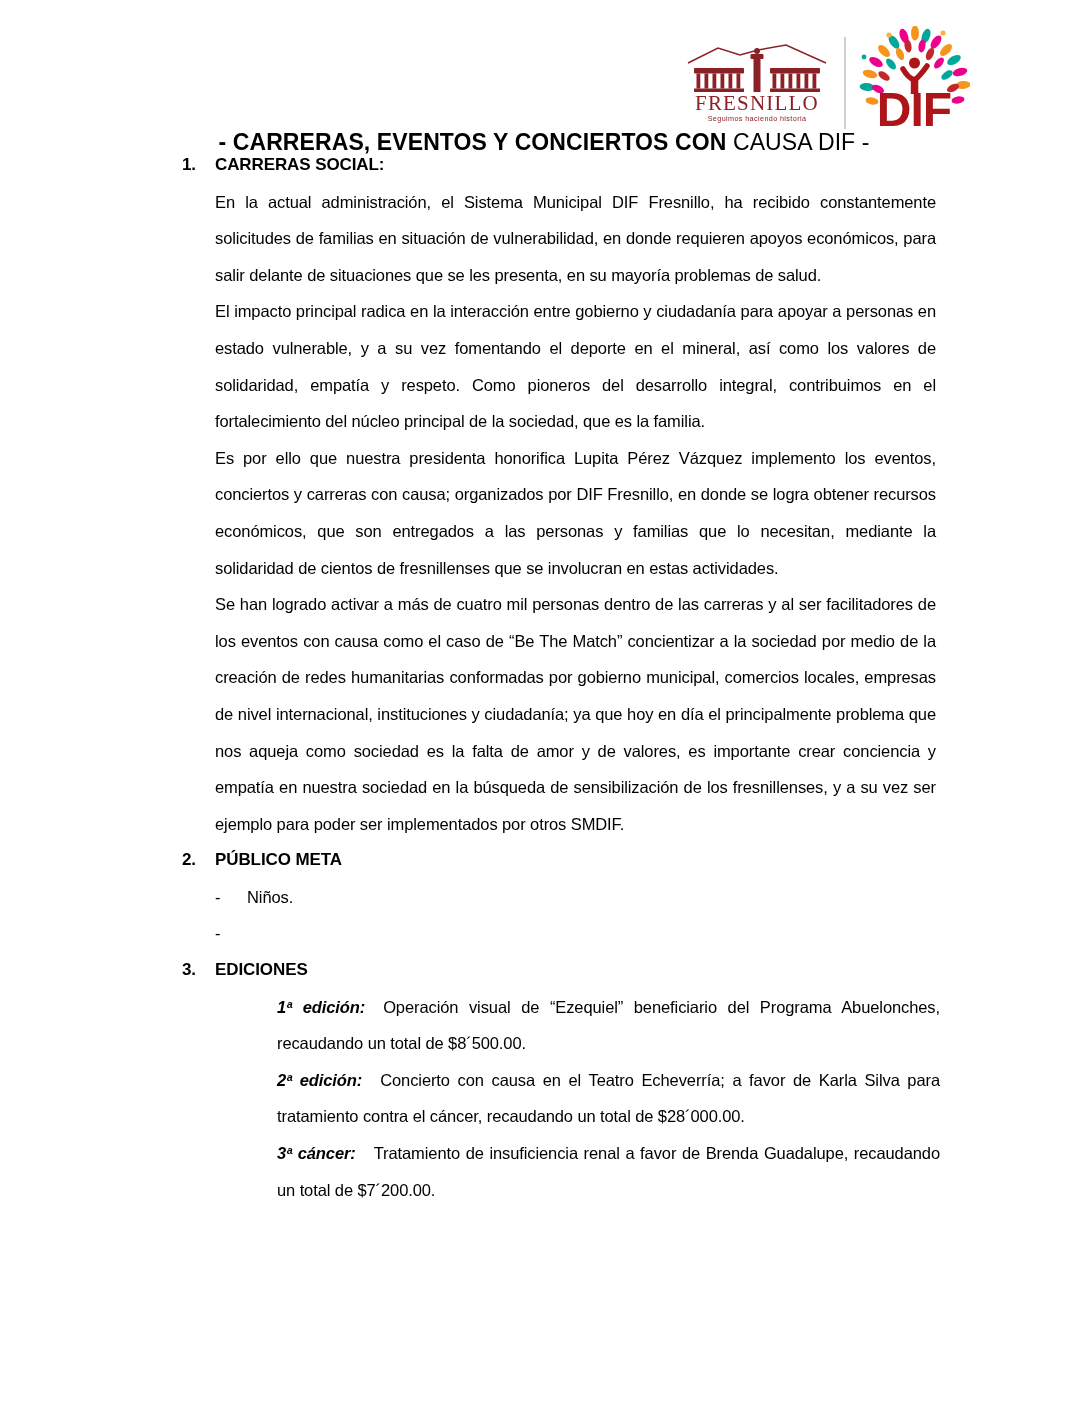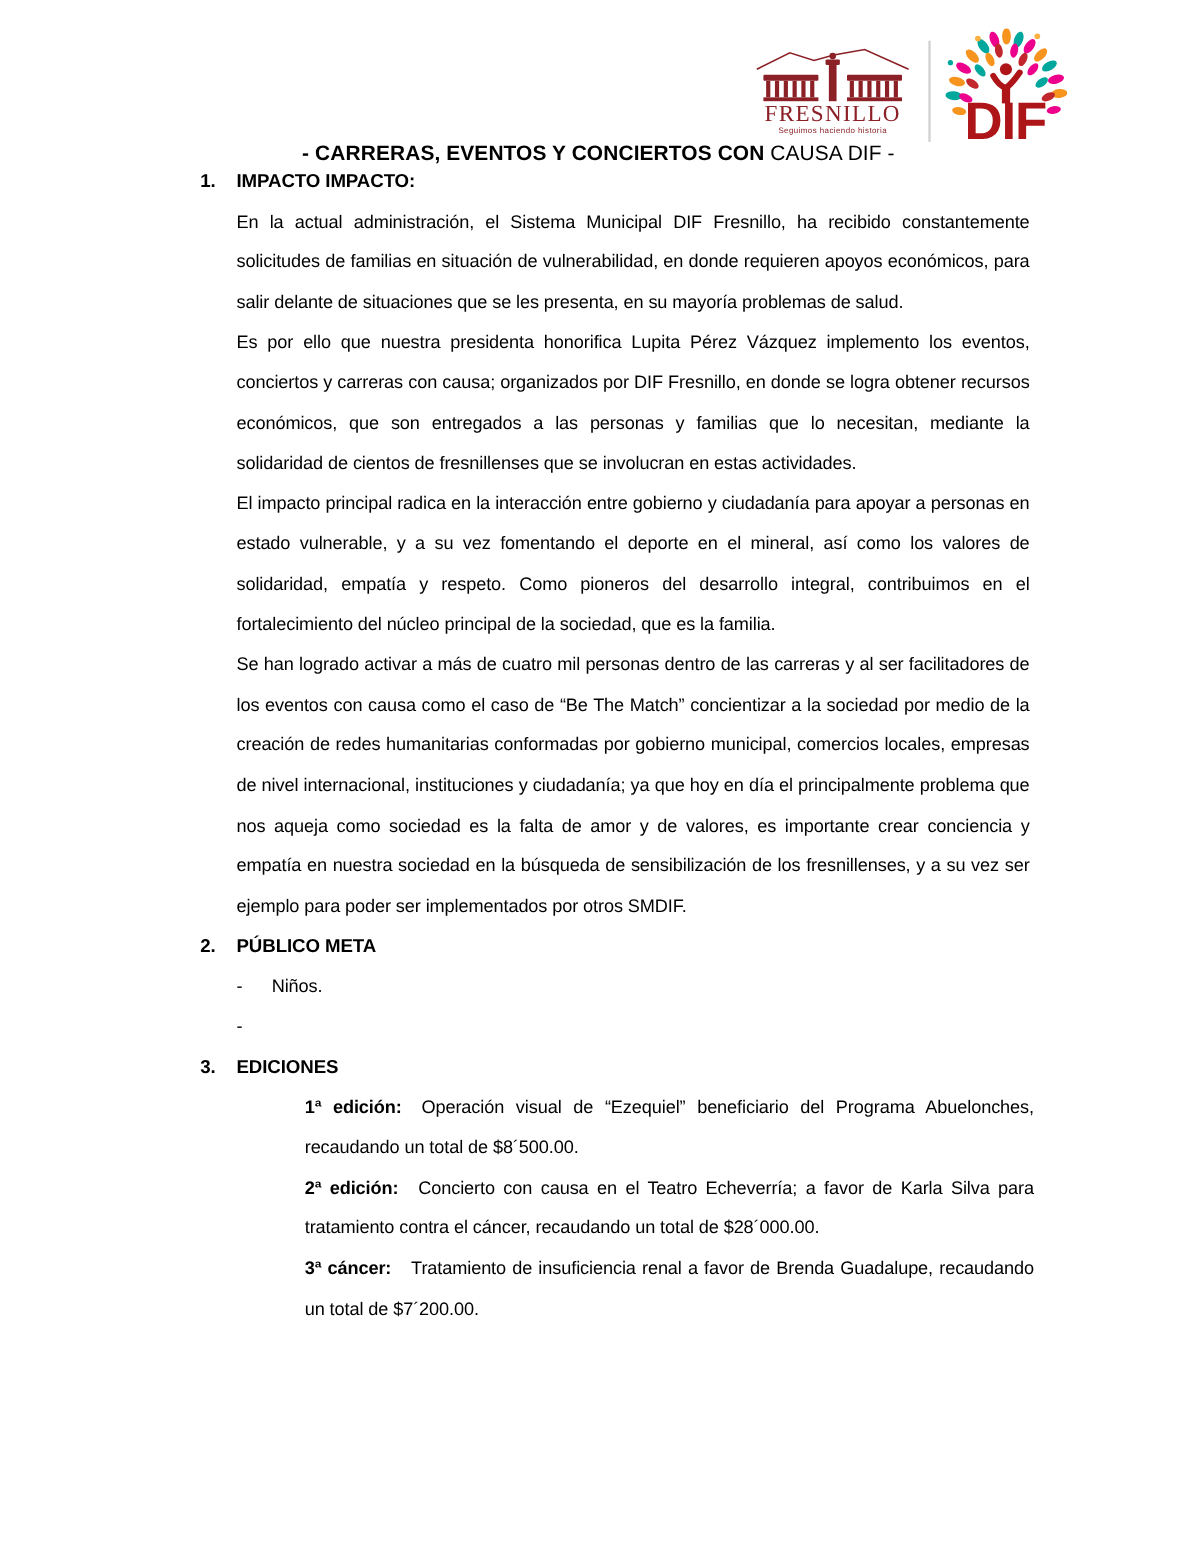--- a/index.html
+++ b/index.html
@@ -24,41 +24,41 @@
     height: 92px;
     background: #cfcfcf;
     margin: 0 12px;
   }
   .doc-title {
     position: absolute;
     top: 129px;
     left: 0;
     width: 100%;
     text-align: center;
-    font-size: 19px;
+    font-size: 23px;
     letter-spacing: 0.1px;
     white-space: nowrap;
   }
   .doc-title .bold { font-weight: bold; }
   .content {
     position: absolute;
     top: 147px;
     left: 182px;
     width: 758px;
     font-size: 16.5px;
     line-height: 36.6px;
     letter-spacing: -0.1px;
   }
   .sec-head { display: flex; font-weight: bold; font-size: 17px; }
   .sec-num { width: 33px; flex-shrink: 0; }
   p.para { margin: 0 4px 0 33px; text-align: justify; }
   .bullet { display: flex; margin-left: 33px; }
   .bullet .dash { width: 32px; flex-shrink: 0; }
   p.edition { margin: 0 0 0 95px; text-align: justify; }
-  .edition .lbl { font-weight: bold; margin-right: 18px; }
+  .edition .lbl { font-weight: bold; margin-right: 18px; font-style: italic; }
 </style>
 </head>
 <body>
 
 <div class="page">
 
   <div class="logos">
 
     <svg width="150" height="84" viewBox="0 0 150 84">
       <path d="M6 22 L36 7 L58 14 L76 9 L104 4 L144 22" fill="none" stroke="#8B2026" stroke-width="1.4"></path>
@@ -132,25 +132,25 @@
 
   <div class="doc-title">
     <span class="bold">- CARRERAS, EVENTOS Y CONCIERTOS CON</span>
     <span>CAUSA DIF -</span>
   </div>
 
   <div class="content">
 
     <div class="sec-head">
       <span class="sec-num">1.</span>
-      <span>IMPACTO IMPACTO:</span>
+      <span>CARRERAS SOCIAL:</span>
     </div>
     <p class="para">En la actual administración, el Sistema Municipal DIF Fresnillo, ha recibido constantemente solicitudes de familias en situación de vulnerabilidad, en donde requieren apoyos económicos, para salir delante de situaciones que se les presenta, en su mayoría problemas de salud.</p>
+    <p class="para">El impacto principal radica en la interacción entre gobierno y ciudadanía para apoyar a personas en estado vulnerable, y a su vez fomentando el deporte en el mineral, así como los valores de solidaridad, empatía y respeto. Como pioneros del desarrollo integral, contribuimos en el fortalecimiento del núcleo principal de la sociedad, que es la familia.</p>
     <p class="para">Es por ello que nuestra presidenta honorifica Lupita Pérez Vázquez implemento los eventos, conciertos y carreras con causa; organizados por DIF Fresnillo, en donde se logra obtener recursos económicos, que son entregados a las personas y familias que lo necesitan, mediante la solidaridad de cientos de fresnillenses que se involucran en estas actividades.</p>
-    <p class="para">El impacto principal radica en la interacción entre gobierno y ciudadanía para apoyar a personas en estado vulnerable, y a su vez fomentando el deporte en el mineral, así como los valores de solidaridad, empatía y respeto. Como pioneros del desarrollo integral, contribuimos en el fortalecimiento del núcleo principal de la sociedad, que es la familia.</p>
     <p class="para">Se han logrado activar a más de cuatro mil personas dentro de las carreras y al ser facilitadores de los eventos con causa como el caso de “Be The Match” concientizar a la sociedad por medio de la creación de redes humanitarias conformadas por gobierno municipal, comercios locales, empresas de nivel internacional, instituciones y ciudadanía; ya que hoy en día el principalmente problema que nos aqueja como sociedad es la falta de amor y de valores, es importante crear conciencia y empatía en nuestra sociedad en la búsqueda de sensibilización de los fresnillenses, y a su vez ser ejemplo para poder ser implementados por otros SMDIF.</p>
 
     <div class="sec-head">
       <span class="sec-num">2.</span>
       <span>PÚBLICO META</span>
     </div>
     <div class="bullet">
       <span class="dash">-</span>
       <span>Niños.</span>
     </div>

